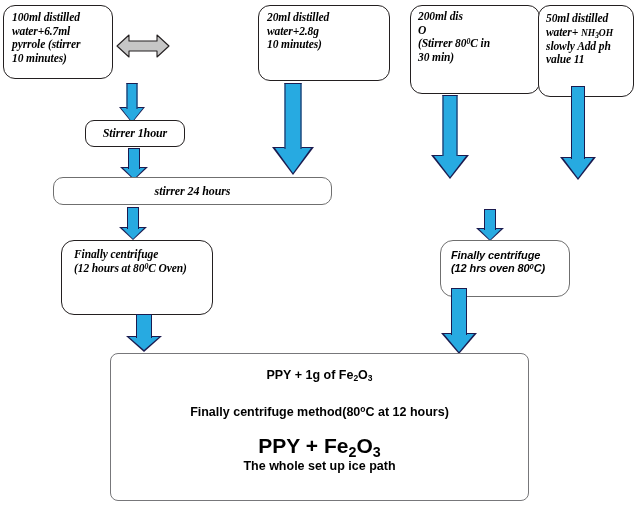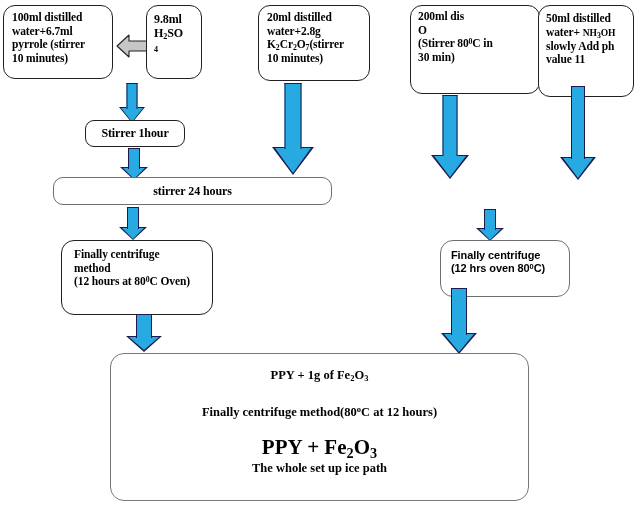--- a/index.html
+++ b/index.html
@@ -23,20 +23,21 @@
     border: 1.3px solid #231f20;
     border-radius: 12px;
     background: #ffffff;
     color: #000000;
     font-weight: bold;
     line-height: 1.18;
     letter-spacing: -0.1px;
   }
   .node .body {
     padding: 5px 7px 4px 8px;
+    font-style: italic;
   }
   .node.serif { font-family: "Liberation Serif", serif; }
   .node.sans  { font-family: "Liberation Sans", sans-serif; }
 
   .node.gray-border { border-color: #6f6f6f; }
 
   .line { display: block; white-space: nowrap; }
   .line.center { text-align: center; }
   .gap { height: 9px; }
 
@@ -90,23 +91,23 @@
   
   .double-arrow {
     position: absolute;
   }
 
   
   .final-box {
     position: absolute;
     box-sizing: border-box;
     border: 1.6px solid #77777a;
-    border-radius: 14px;
-    background: #ffffff;
-    font-family: Liberation Serif, serif;
+    border-radius: 8px;
+    background: #ffffff;
+    font-family: Liberation Sans, sans-serif;
     color: #000000;
   }
   .final-line {
     text-align: center;
     font-weight: bold;
     white-space: nowrap;
   }
 </style>
 </head>
 <body>
@@ -121,33 +122,25 @@
       <span class="line">10 minutes)</span>
     </div>
   </div>
 
   <div class="double-arrow" style="left:116px; top:33px; width:54px; height:26px;">
     <svg width="54" height="26" viewBox="0 0 54 26" xmlns="http://www.w3.org/2000/svg">
       <polygon points="1,13 13,2 13,8 41,8 41,2 53,13 41,24 41,18 13,18 13,24" fill="#c6c6c6" stroke="#231f20" stroke-width="1.1" stroke-linejoin="round"></polygon>
     </svg>
   </div>
 
-  <div class="node serif" style="left:146px; top:5px; width:56px; height:74px; font-size:12px;">
-    <div class="body" style="padding:6px 4px 4px 7px;">
-      <span class="line">9.8ml</span>
-      <span class="line"><span>H</span><sub>2</sub><span>SO</span></span>
-      <span class="line" style="font-size:8px; margin-top:3px;">4</span>
-    </div>
-  </div>
-
-  <div class="node serif" style="left:258px; top:5px; width:112px; height:76px; font-size:11.5px;">
+
+  <div class="node serif" style="left:258px; top:5px; width:132px; height:76px; font-size:11.5px;">
     <div class="body">
       <span class="line">20ml distilled</span>
       <span class="line">water+2.8g</span>
-      <span class="line"><span>K</span><sub>2</sub><span>Cr</span><sub>2</sub><span>O</span><sub>7</sub><span>(stirrer</span></span>
       <span class="line">10 minutes)</span>
     </div>
   </div>
 
   <div class="node serif" style="left:410px; top:5px; width:130px; height:89px; font-size:11.5px;">
     <div class="body" style="padding:4px 5px 4px 7px;">
       <span class="line">200ml dis</span>
       <span class="line">O</span>
       <span class="gap"></span>
       <span class="line"><span>(Stirrer 80</span><sup>0</sup><span>C in</span></span>
@@ -222,21 +215,20 @@
   <div class="arrow-down" style="left:476px; top:209px; width:28px; height:32px;">
     <div class="head-outline" style="border-width:13px 14px 0 14px;"></div>
     <div class="head" style="border-width:11px 11.5px 0 11.5px; bottom:1.5px;"></div>
     <div class="shaft" style="width:12px; height:21px;"></div>
     <div class="shaft-top-cap" style="width:12px;"></div>
   </div>
 
   <div class="node serif" style="left:61px; top:240px; width:152px; height:75px; font-size:11.5px; border-radius:13px;">
     <div class="body" style="padding:7px 6px 4px 12px;">
       <span class="line">Finally centrifuge</span>
-      <span class="line">method</span>
       <span class="gap"></span>
       <span class="line"><span>(12 hours at 80</span><sup>0</sup><span>C Oven)</span></span>
       <span class="gap" style="height:5px;"></span>
     </div>
   </div>
 
   <div class="node sans gray-border" style="left:440px; top:240px; width:130px; height:57px; font-size:11px; border-radius:13px;">
     <div class="body" style="padding:8px 5px 4px 10px;">
       <span class="line">Finally centrifuge</span>
       <span class="gap" style="height:7px;"></span>

